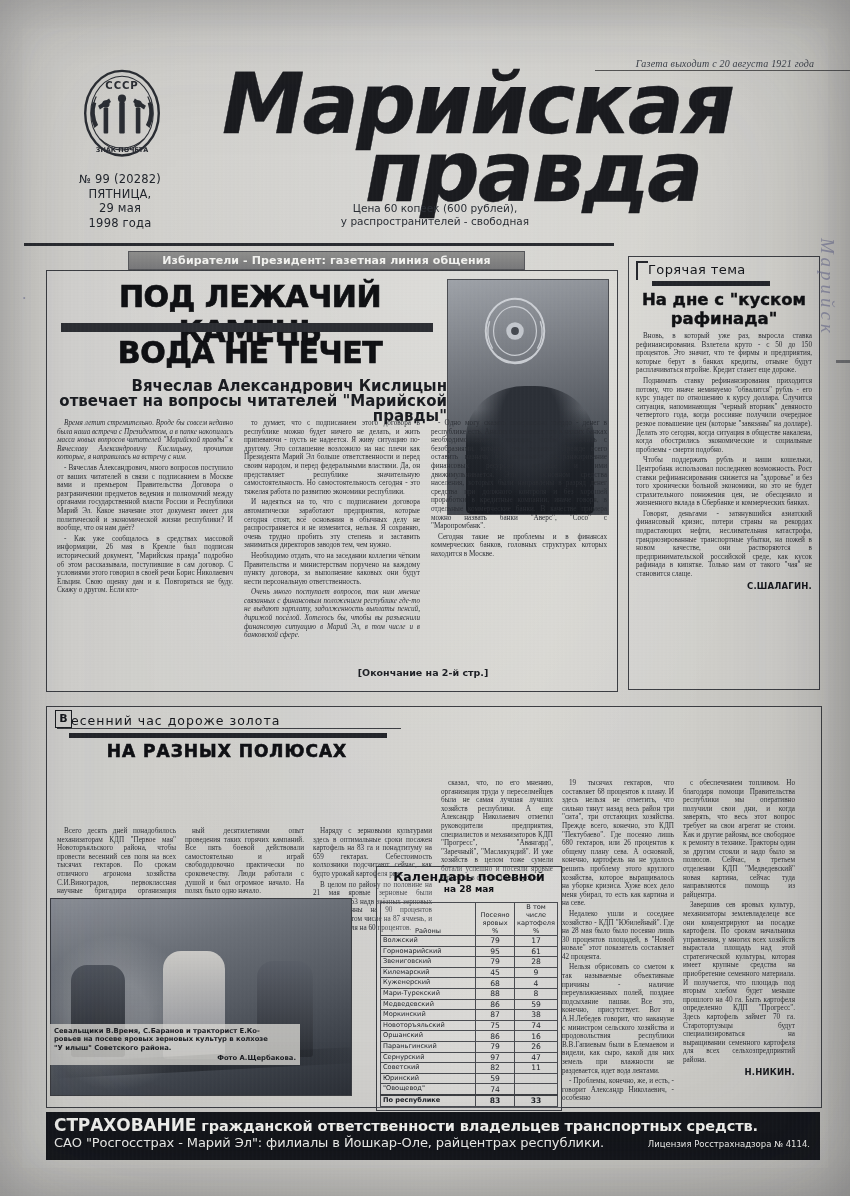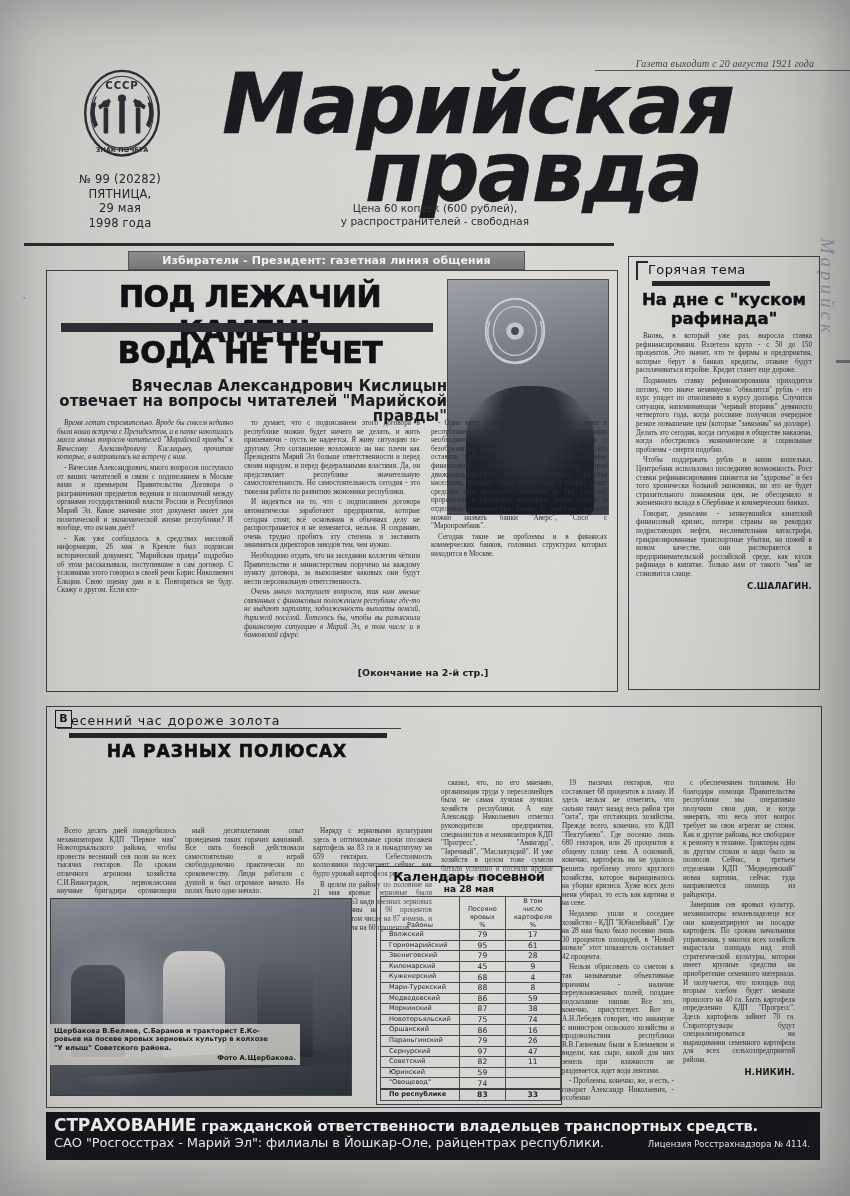--- a/index.html
+++ b/index.html
@@ -129,24 +129,24 @@
     color:#1b1d22;font-weight:700;}
   .capbox .ph{text-align:right;font-family:"DejaVu Sans",sans-serif;font-size:6.8px;
     font-weight:700;color:#1b1d22;margin-top:2px;}
 
   
   #caltable{position:absolute;left:376px;top:866px;width:186px;
     background:rgba(255,255,255,.14);border:1px solid #3c3e43;padding:3px;box-sizing:border-box;}
   .ct-title{font-family:"DejaVu Sans",sans-serif;font-weight:700;font-size:12.5px;
     text-align:center;color:#101115;line-height:14px;}
   .ct-sub{font-family:"DejaVu Sans",sans-serif;font-weight:700;font-size:9px;
-    text-align:center;color:#101115;margin-bottom:2px;}
+    text-align:center;color:#101115;margin-bottom:8px;}
   table.cal{width:100%;border-collapse:collapse;
     font-family:"DejaVu Sans",sans-serif;font-size:6.6px;color:#1d2026;}
-  table.cal th,table.cal td{border:1px solid #4a4c51;padding:0 8px;}
+  table.cal th,table.cal td{border:1px solid #4a4c51;padding:0 2px;}
   table.cal th{font-weight:400;font-size:6.6px;line-height:8px;text-align:center;
     vertical-align:bottom;height:30px;}
   table.cal td.nm{text-align:left;line-height:9.6px;white-space:nowrap;}
   table.cal td.v{text-align:center;width:34px;font-size:7.6px;}
   table.cal tr.total td{font-weight:700;border-top:2px solid #3c3e43;}
 
   
   #banner{position:absolute;left:46px;top:1112px;width:774px;height:48px;
     background:#14161b;color:#f3f3f0;}
   .bl1{position:absolute;left:8px;top:3px;width:760px;
@@ -321,21 +321,21 @@
     </div>
   </div>
 
   <div class="photo">
     <div class="m1"></div>
     <div class="m2"></div>
     <div class="m3"></div>
     <div class="bar"></div>
   </div>
   <div class="capbox">
-    <div class="t">Щербакова В.Беляев, С.Баранов и тракторист Е.Ко-</div>
+    <div class="t">Севальщики В.Время, С.Баранов и тракторист Е.Ко-</div>
     <div class="t">ровьев на посеве яровых зерновых культур в колхозе</div>
     <div class="t">"У илыш" Советского района.</div>
     <div class="ph">Фото А.Щербакова.</div>
   </div>
 
   <div id="caltable">
     <div class="ct-title">Календарь посевной</div>
     <div class="ct-sub">на 28 мая</div>
     <table class="cal">
       <thead>

